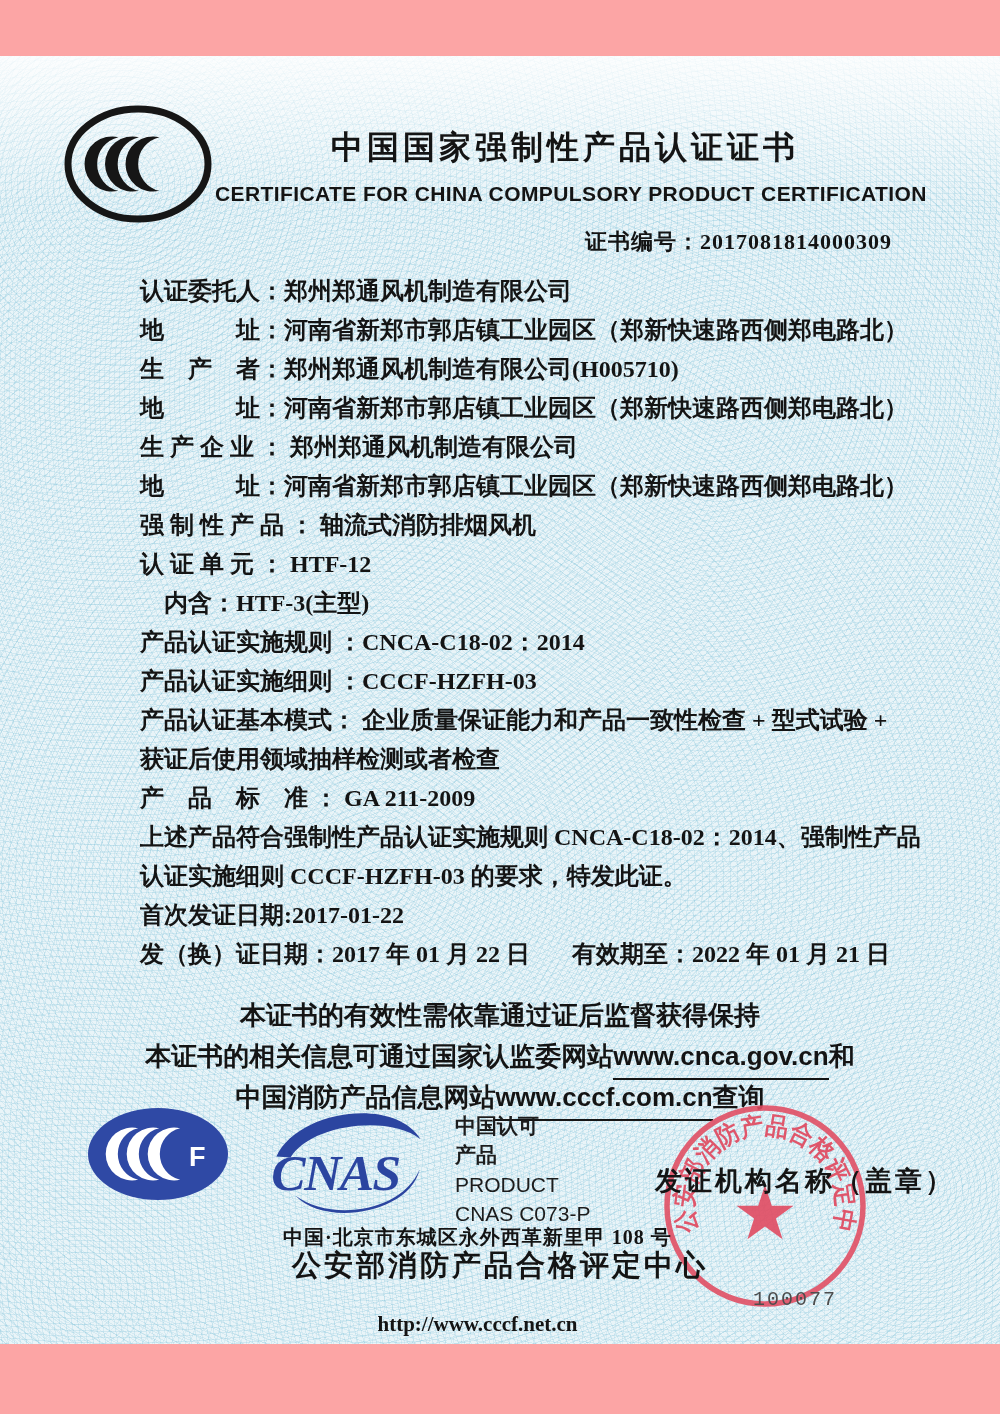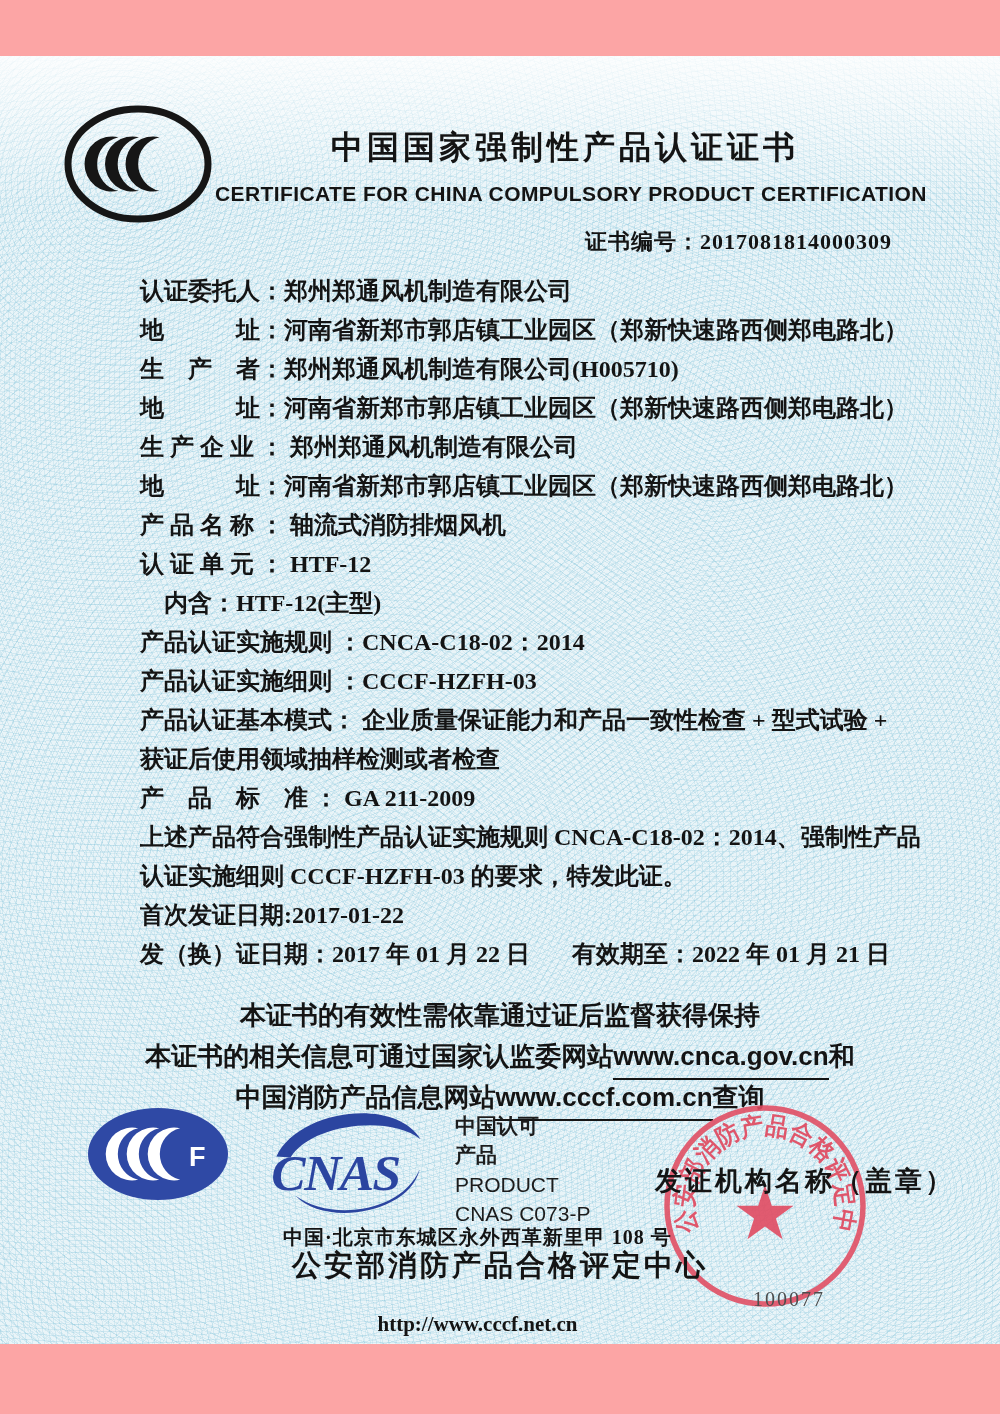--- a/index.html
+++ b/index.html
@@ -57,21 +57,21 @@
   .accred .cjk { font-family:"Liberation Serif", serif; font-weight:600; }
   .stamp { left:657px; top:1100px; width:216px; height:212px; }
   .stamp-overlay { left:655px; top:1163px; font-size:27px; font-weight:600;
                    letter-spacing:3px; white-space:nowrap; }
 
   
   .issuer { left:140px; top:1246px; width:720px; text-align:center;
             font-size:29px; font-weight:700; letter-spacing:3px; }
   .address { left:283px; top:1224px; font-size:20px; font-weight:600; letter-spacing:1px; }
   .zip { left:753px; top:1288px; font-size:20px; color:#4d4d4d; letter-spacing:2px;
-         font-family:Liberation Serif, serif; }
+         font-family:Liberation Mono, monospace; }
   .site { left:140px; top:1312px; width:675px; text-align:center;
           font-size:21px; font-weight:600; }
 </style>
 </head>
 <body>
 
 <div class="page">
   <div class="band"></div>
 
   <svg class="abs" style="left:62px;top:103px" width="152" height="122" viewBox="0 0 152 122">
@@ -89,23 +89,23 @@
   </div>
   <div class="abs cert-no">证书编号：2017081814000309</div>
 
   <div class="abs rows">
     <div class="row"><span class="lbl">认证委托人：</span><span class="val">郑州郑通风机制造有限公司</span></div>
     <div class="row"><span class="lbl">地　　　址：</span><span class="val">河南省新郑市郭店镇工业园区（郑新快速路西侧郑电路北）</span></div>
     <div class="row"><span class="lbl">生　产　者：</span><span class="val">郑州郑通风机制造有限公司(H005710)</span></div>
     <div class="row"><span class="lbl">地　　　址：</span><span class="val">河南省新郑市郭店镇工业园区（郑新快速路西侧郑电路北）</span></div>
     <div class="row"><span class="lbl sp4">生产企业：</span><span class="val">郑州郑通风机制造有限公司</span></div>
     <div class="row"><span class="lbl">地　　　址：</span><span class="val">河南省新郑市郭店镇工业园区（郑新快速路西侧郑电路北）</span></div>
-    <div class="row"><span class="lbl sp4">产品名称：</span><span class="val">轴流式消防排烟风机</span></div>
+    <div class="row"><span class="lbl sp4">强制性产品：</span><span class="val">轴流式消防排烟风机</span></div>
     <div class="row"><span class="lbl sp4">认证单元：</span><span class="val">HTF-12</span></div>
-    <div class="row"><span class="lbl">　内含：</span><span class="val">HTF-12(主型)</span></div>
+    <div class="row"><span class="lbl">　内含：</span><span class="val">HTF-3(主型)</span></div>
     <div class="row"><span class="lbl">产品认证实施规则 ：</span><span class="val">CNCA-C18-02：2014</span></div>
     <div class="row"><span class="lbl">产品认证实施细则 ：</span><span class="val">CCCF-HZFH-03</span></div>
     <div class="row"><span class="lbl">产品认证基本模式：</span><span class="val"> 企业质量保证能力和产品一致性检查 + 型式试验 +</span></div>
     <div class="row"><span class="val">获证后使用领域抽样检测或者检查</span></div>
     <div class="row"><span class="lbl">产　品　标　准 ：</span><span class="val"> GA 211-2009</span></div>
     <div class="row"><span class="val">上述产品符合强制性产品认证实施规则 CNCA-C18-02：2014、强制性产品</span></div>
     <div class="row"><span class="val">认证实施细则 CCCF-HZFH-03 的要求，特发此证。</span></div>
     <div class="row center">首次发证日期:2017-01-22</div>
     <div class="row bold"><span>发（换）证日期：2017 年 01 月 22 日</span><span class="gap20"></span><span>有效期至：2022 年 01 月 21 日</span></div>
   </div>

